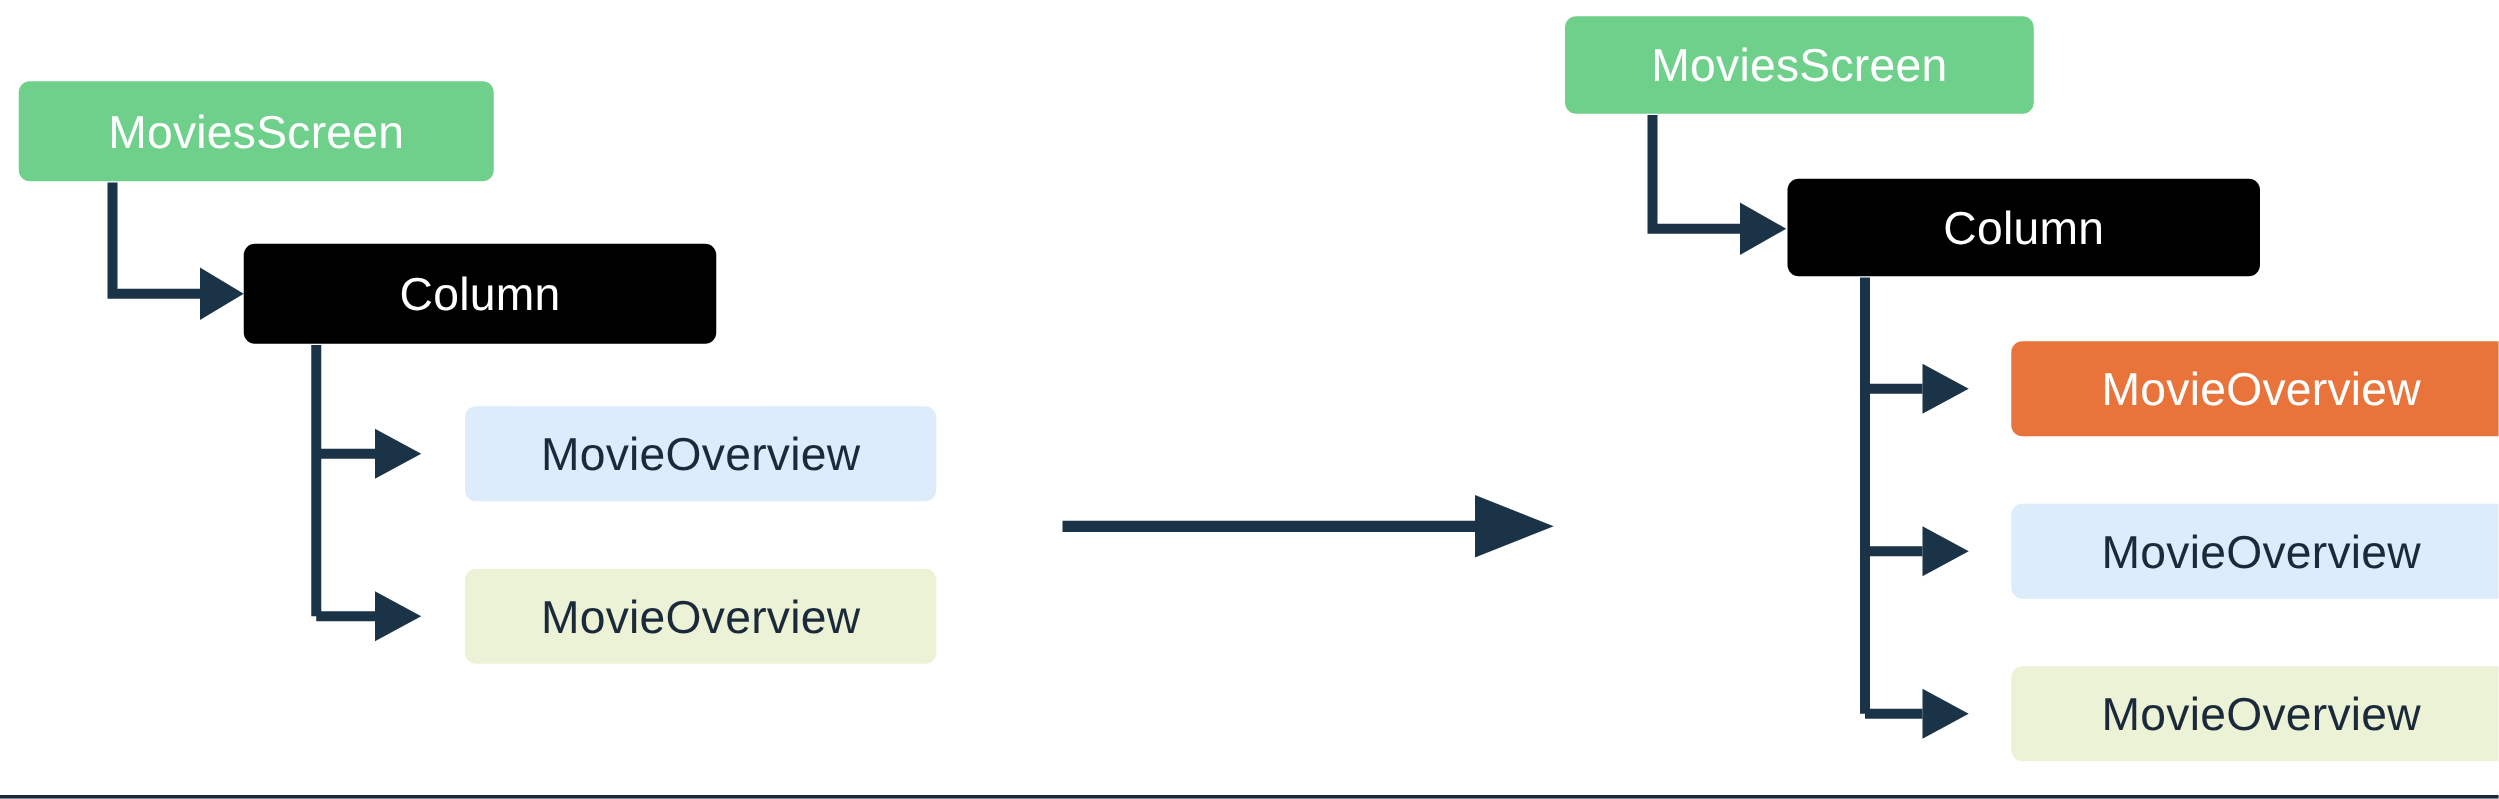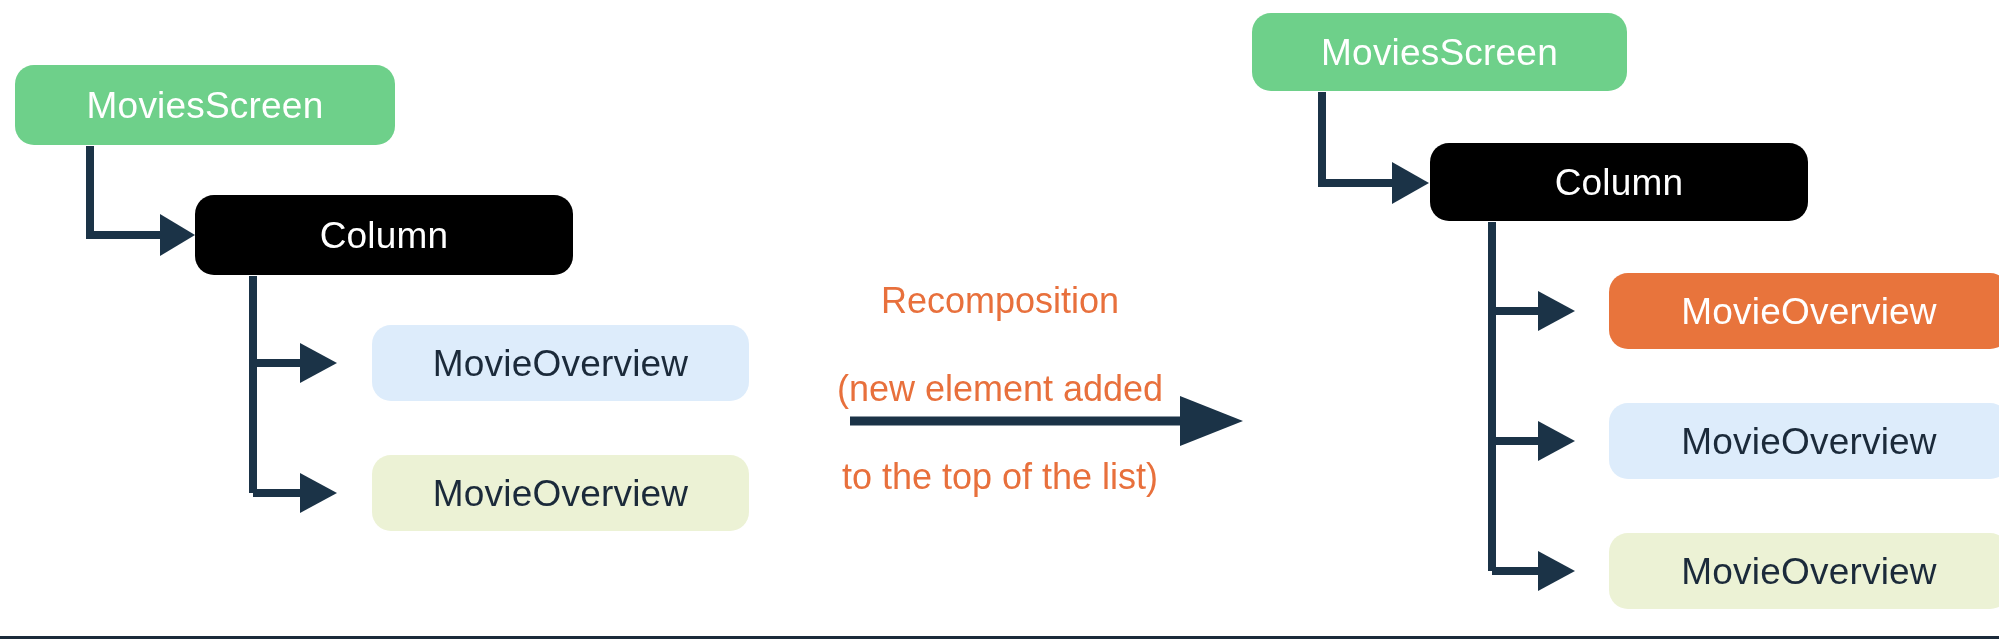--- a/index.html
+++ b/index.html
@@ -16,21 +16,21 @@
     width: 1999px;
     height: 639px;
     background: #ffffff;
     overflow: hidden;
     box-sizing: border-box;
     border-bottom: 3px solid #1b2a3a;
   }
   .node {
     position: absolute;
     box-sizing: border-box;
-    border-radius: 19px;
+    border-radius: 9px;
     display: flex;
     align-items: center;
     justify-content: center;
     font-size: 37px;
     line-height: 1;
     letter-spacing: 0.2px;
     white-space: nowrap;
     user-select: none;
   }
   .node-green { background: #6ed08a; color: #ffffff; }
@@ -107,25 +107,20 @@
   </div>
 
   <div class="node node-lightblue" style="left:1609px; top:403px; width:400px; height:76px;">
     <span>MovieOverview</span>
   </div>
 
   <div class="node node-lightyellow" style="left:1609px; top:533px; width:400px; height:76px;">
     <span>MovieOverview</span>
   </div>
 
-  <div class="caption" style="left:800px; top:235px; width:400px;">
-    <span class="caption-line">Recomposition</span>
-    <span class="caption-line">(new element added</span>
-    <span class="caption-line">to the top of the list)</span>
-  </div>
 
   <svg class="connector-svg" viewBox="0 0 1999 639">
 
     <path class="conn-path" d="M 90 146 L 90 235 L 160 235"></path>
     <polygon class="conn-head" points="160,214 195,235 160,256"></polygon>
 
     <path class="conn-path" d="M 253 276 L 253 493"></path>
 
     <path class="conn-path" d="M 253 363 L 300 363"></path>
     <polygon class="conn-head" points="300,343 337,363 300,383"></polygon>

